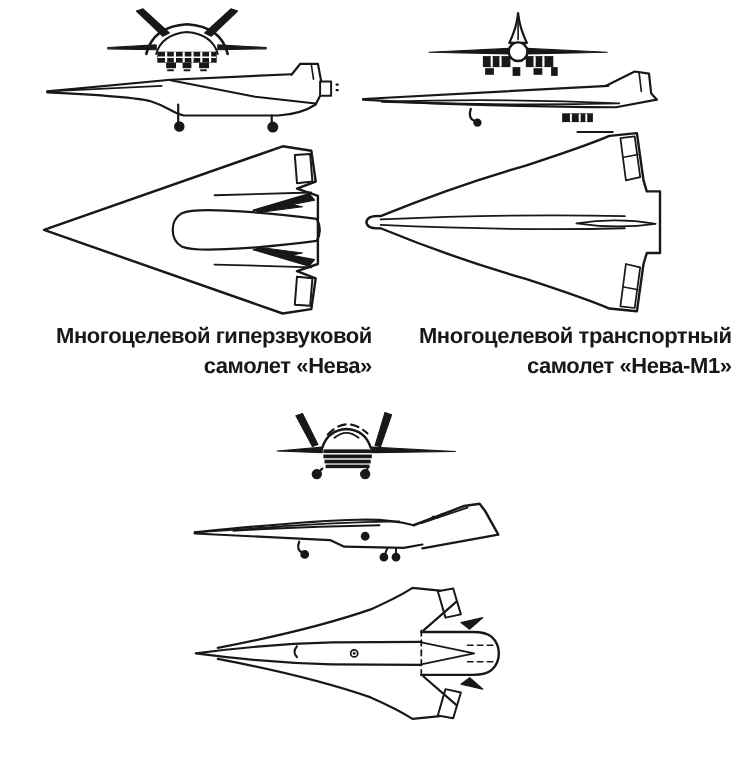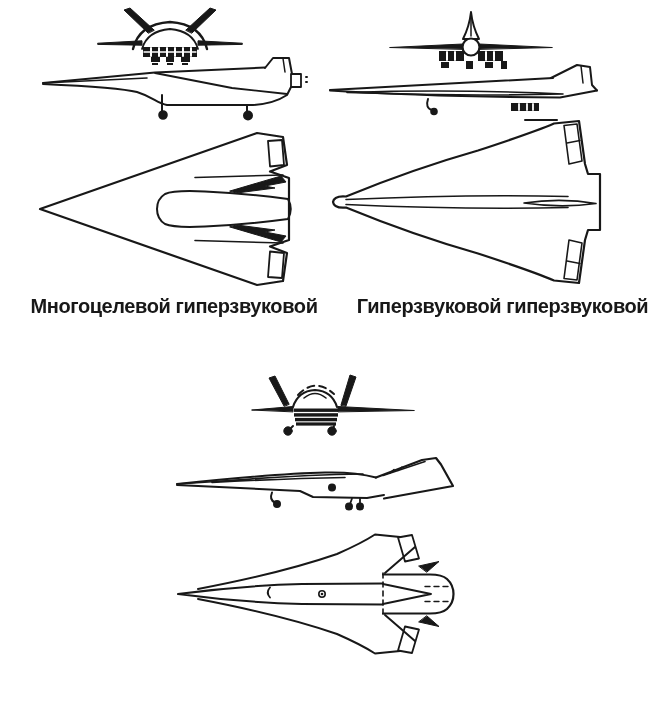--- a/index.html
+++ b/index.html
@@ -10,21 +10,21 @@
     width: 665px;
     height: 706px;
     background: var(--bg);
     font-family: "Liberation Sans", sans-serif;
     color: var(--ink);
     overflow: hidden;
   }
   .view { position: absolute; color: var(--ink); }
   .caption {
     position: absolute;
-    text-align: center;
+    text-align: right;
     font-weight: bold;
     font-size: 20px;
     line-height: 27px;
     letter-spacing: -0.4px;
     color: var(--ink);
   }
   svg { display: block; }
 </style>
 </head>
 <body>
@@ -135,23 +135,25 @@
         <path d="M236,166.5 L249,168 L254,131 L241,128 Z" stroke-width="1.6"></path>
         <path d="M239,149 L252,151.5" stroke-width="1.4"></path>
         <path d="M18,87.5 Q140,82 240,84.5 M18,92.5 Q140,98 240,95.5" stroke-width="1.6"></path>
         <path d="M196,91 Q233,85.5 268,91.5 Q233,96.5 196,91 Z" stroke-width="1.6"></path>
       </g>
     </svg>
   </div>
 
   <div class="caption" style="left:10px; top:293px; width:328px;">
     <div>Многоцелевой гиперзвуковой</div>
+    <div>самолет «Нева»</div>
   </div>
   <div class="caption" style="left:340px; top:293px; width:325px;">
-    <div>Гиперзвуковой гиперзвуковой</div>
+    <div>Многоцелевой транспортный</div>
+    <div>самолет «Нева-М1»</div>
   </div>
 
   <div>
 
     <svg class="view" style="left:248px; top:372px;" width="170" height="66" viewBox="0 0 170 66">
       <g fill="none" stroke="currentColor" stroke-linejoin="round" stroke-linecap="round">
         <path d="M36,34 L21,6 L27,4 L41,32 Z" fill="currentColor" stroke-width="1"></path>
         <path d="M93,33 L102,3 L108,5 L98,34 Z" fill="currentColor" stroke-width="1"></path>
         <path d="M50,23 Q67,5 86,22" stroke-width="2" stroke-dasharray="7 5"></path>
         <path d="M45,35 Q50,19 67,18 Q84,19 89,35" stroke-width="2.2"></path>

